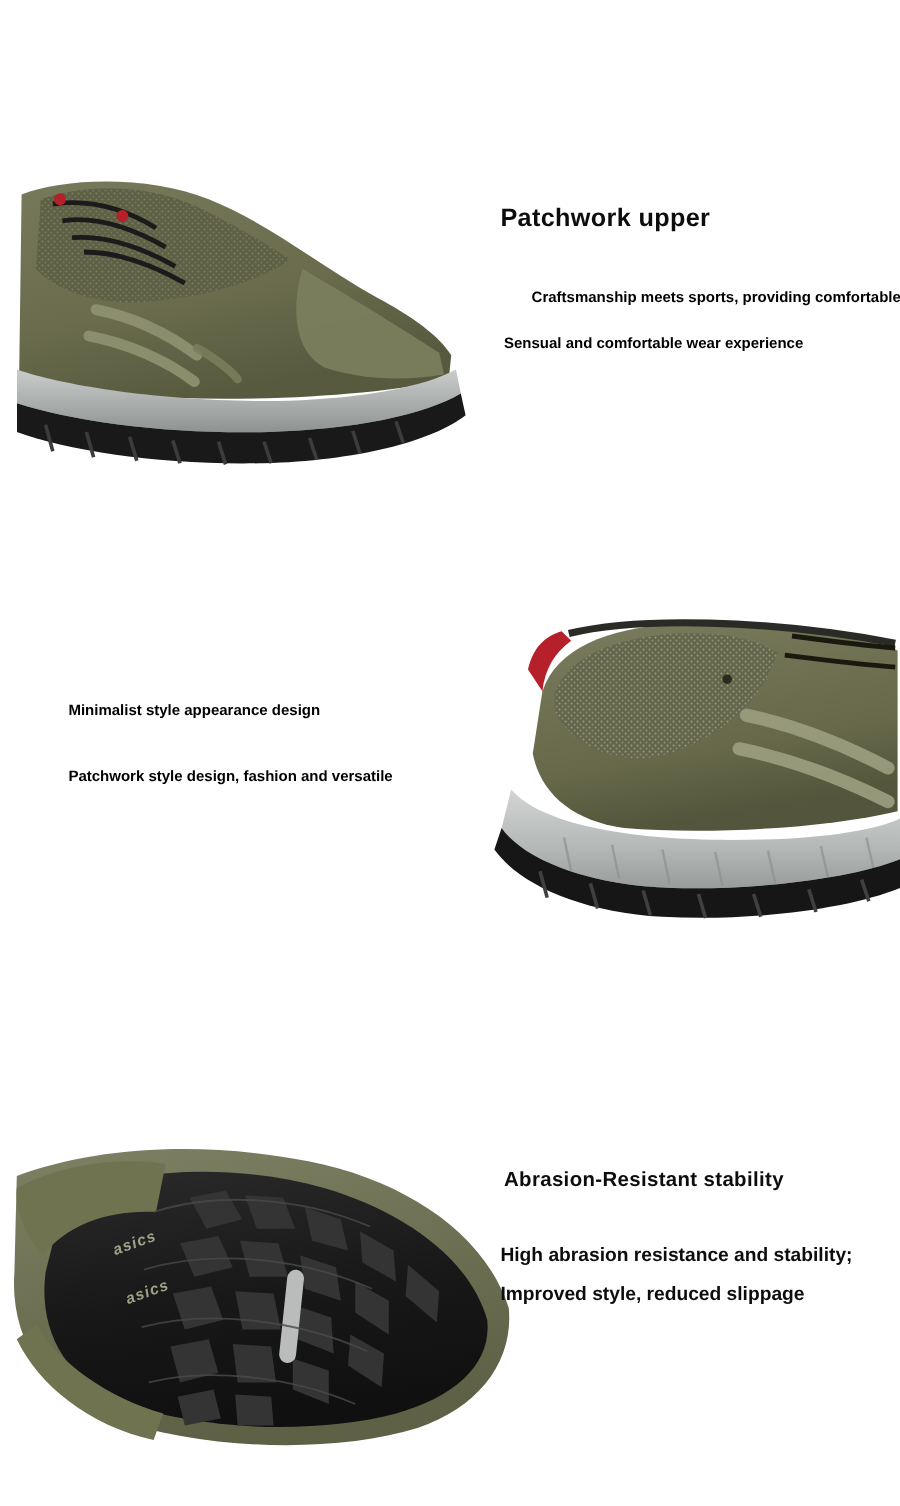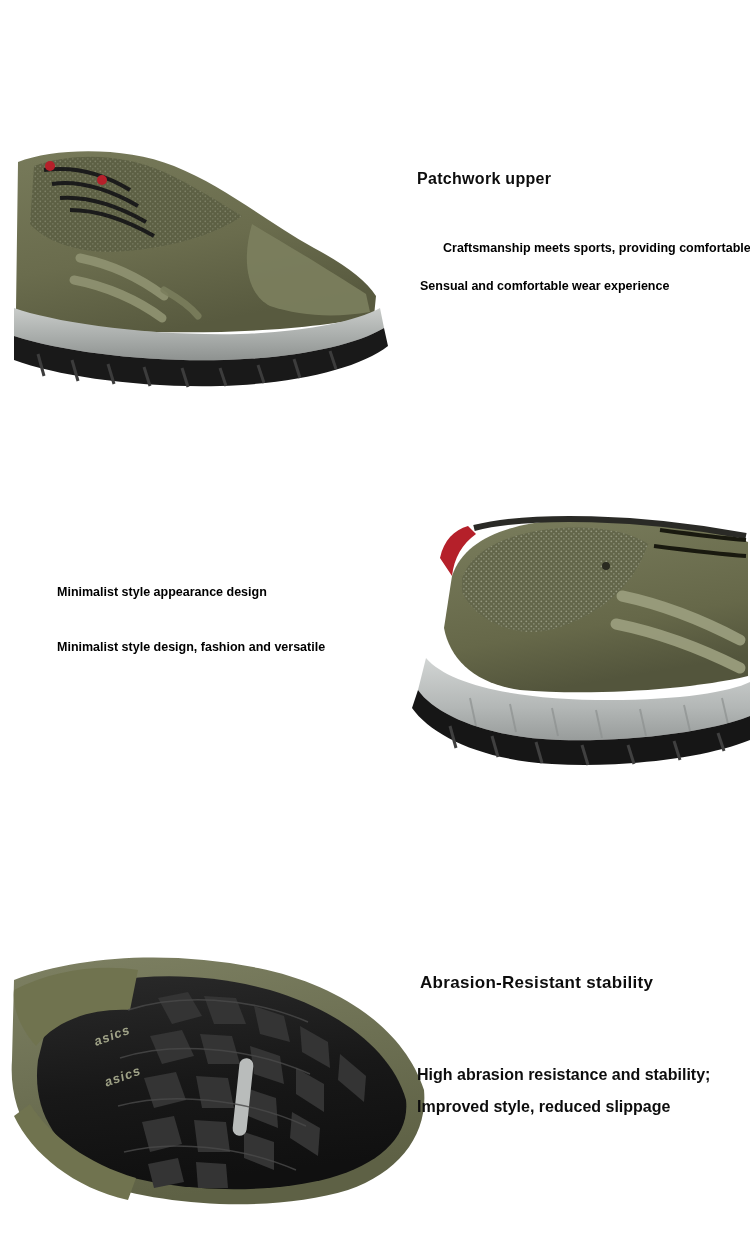--- a/index.html
+++ b/index.html
@@ -38,38 +38,37 @@
 
   
   .photo-1 { left: 14px; top: 140px; width: 380px; height: 265px; }
   
   .photo-2 { left: 410px; top: 500px; width: 340px; height: 295px; }
   
   .photo-3 { left: 8px; top: 950px; width: 420px; height: 255px; }
 
   
   .headline {
-    font-size: 16px;
+    font-size: 21px;
     font-weight: bold;
     letter-spacing: .3px;
     color: #0d0d0d;
     white-space: nowrap;
   }
   .subline {
     font-size: 12.5px;
     font-weight: bold;
     color: #000000;
     white-space: nowrap;
   }
   .bigline {
     font-size: 16px;
     font-weight: bold;
     color: #0d0d0d;
     white-space: nowrap;
-    margin-top: 28px;
   }
 
   #t1-title { position: absolute; left: 417px; top: 170px; }
   #t1-l1 { position: absolute; left: 443px; top: 241px; }
   #t1-l2 { position: absolute; left: 420px; top: 279px; }
 
   #t2-l1 { position: absolute; left: 57px; top: 575px; margin-top: 10px; }
   #t2-l2 { position: absolute; left: 57px; top: 640px; }
 
   #t3-title { position: absolute; left: 420px; top: 973px; font-size: 17px; }
@@ -157,21 +156,21 @@
     </div>
 
     <div class="headline" id="t1-title">Patchwork upper</div>
     <div class="subline" id="t1-l1">Craftsmanship meets sports, providing comfortable</div>
     <div class="subline" id="t1-l2">Sensual and comfortable wear experience</div>
   </div>
 
   <div class="section">
 
     <div class="subline" id="t2-l1">Minimalist style appearance design</div>
-    <div class="subline" id="t2-l2">Minimalist style design, fashion and versatile</div>
+    <div class="subline" id="t2-l2">Patchwork style design, fashion and versatile</div>
 
     <div class="photo photo-2">
       <svg class="shoe-svg" viewBox="0 0 340 295" preserveAspectRatio="xMidYMid meet">
         <defs>
           <linearGradient id="g-up2" x1="0" y1="0" x2="0.3" y2="1">
             <stop offset="0%" stop-color="#7a7d5d"></stop>
             <stop offset="70%" stop-color="#666849"></stop>
             <stop offset="100%" stop-color="#53553c"></stop>
           </linearGradient>
           <linearGradient id="g-mid2" x1="0" y1="0" x2="0" y2="1">

